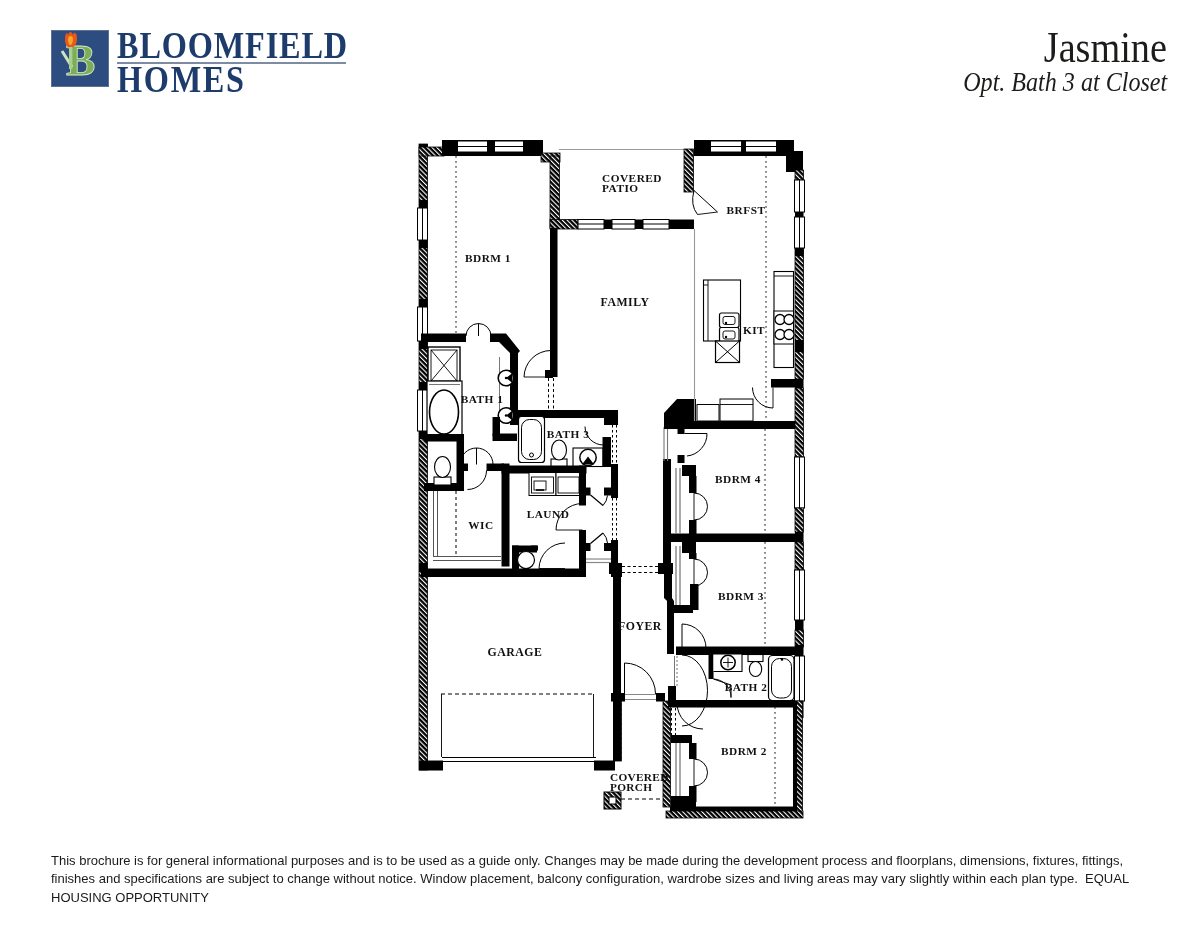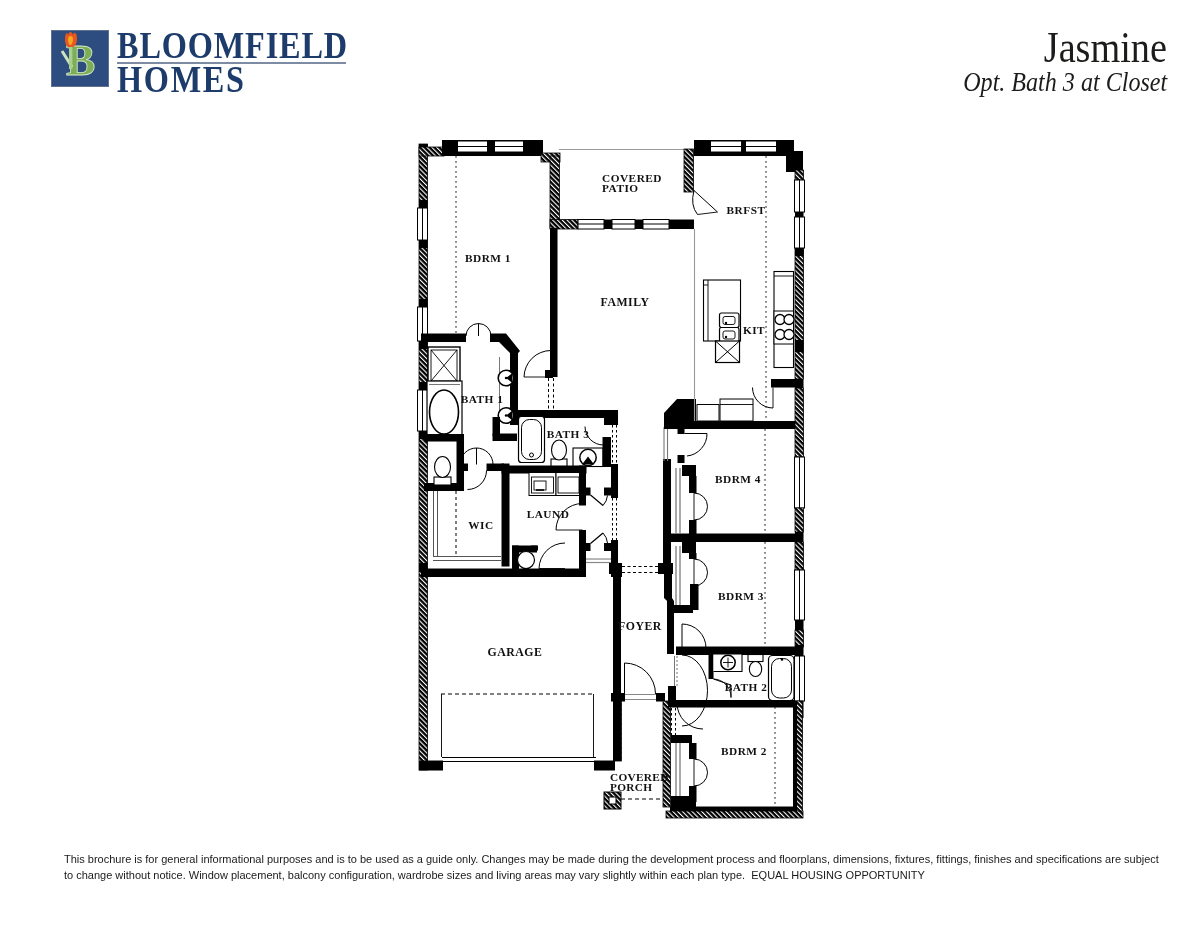--- a/index.html
+++ b/index.html
@@ -4,21 +4,21 @@
 <style>
   html,body{margin:0;padding:0;background:#fff;}
   body{width:1200px;height:927px;position:relative;font-family:"Liberation Sans",sans-serif;}
   #hdr{position:absolute;left:0;top:0;width:1200px;height:120px;}
   #logo-box{position:absolute;left:51px;top:30px;width:56px;height:55px;background:#2d4d80;border:1px solid #5f718c;}
   #lg-name{position:absolute;left:117px;top:26px;color:#1e3c6b;font-family:"Liberation Serif",serif;font-weight:bold;font-size:38px;letter-spacing:1px;line-height:1;transform:scaleX(.85);transform-origin:left top;}
   #lg-rule{position:absolute;left:117px;top:62px;width:229px;height:2px;background:#7d8ca3;}
   #lg-homes{position:absolute;left:117px;top:60px;color:#1e3c6b;font-family:"Liberation Serif",serif;font-weight:bold;font-size:38px;letter-spacing:2px;line-height:1;transform:scaleX(.85);transform-origin:left top;}
   #t1{position:absolute;right:33px;top:25px;color:#1c1c1a;font-family:"Liberation Serif",serif;font-size:45px;line-height:1;text-align:right;transform:scaleX(.85);transform-origin:right top;}
   #t2{position:absolute;right:33px;top:68px;color:#1c1c1a;font-family:"Liberation Serif",serif;font-style:italic;font-size:28px;line-height:1;text-align:right;transform:scaleX(.86);transform-origin:right top;}
-  #foot{position:absolute;left:64px;top:852px;width:1104px;color:#1a1a1a;font-size:11px;line-height:1.42;}
+  #foot{position:absolute;left:51px;top:852px;width:1104px;color:#1a1a1a;font-size:13px;line-height:1.42;}
   #plan{position:absolute;left:0;top:0;}
   text{font-family:"Liberation Serif",serif;font-weight:bold;fill:#111;}
   #plan,#hdr,#foot{opacity:.999;}
 </style>
 </head>
 <body>
 
 <div id="hdr">
 
   <div id="logo-box">

